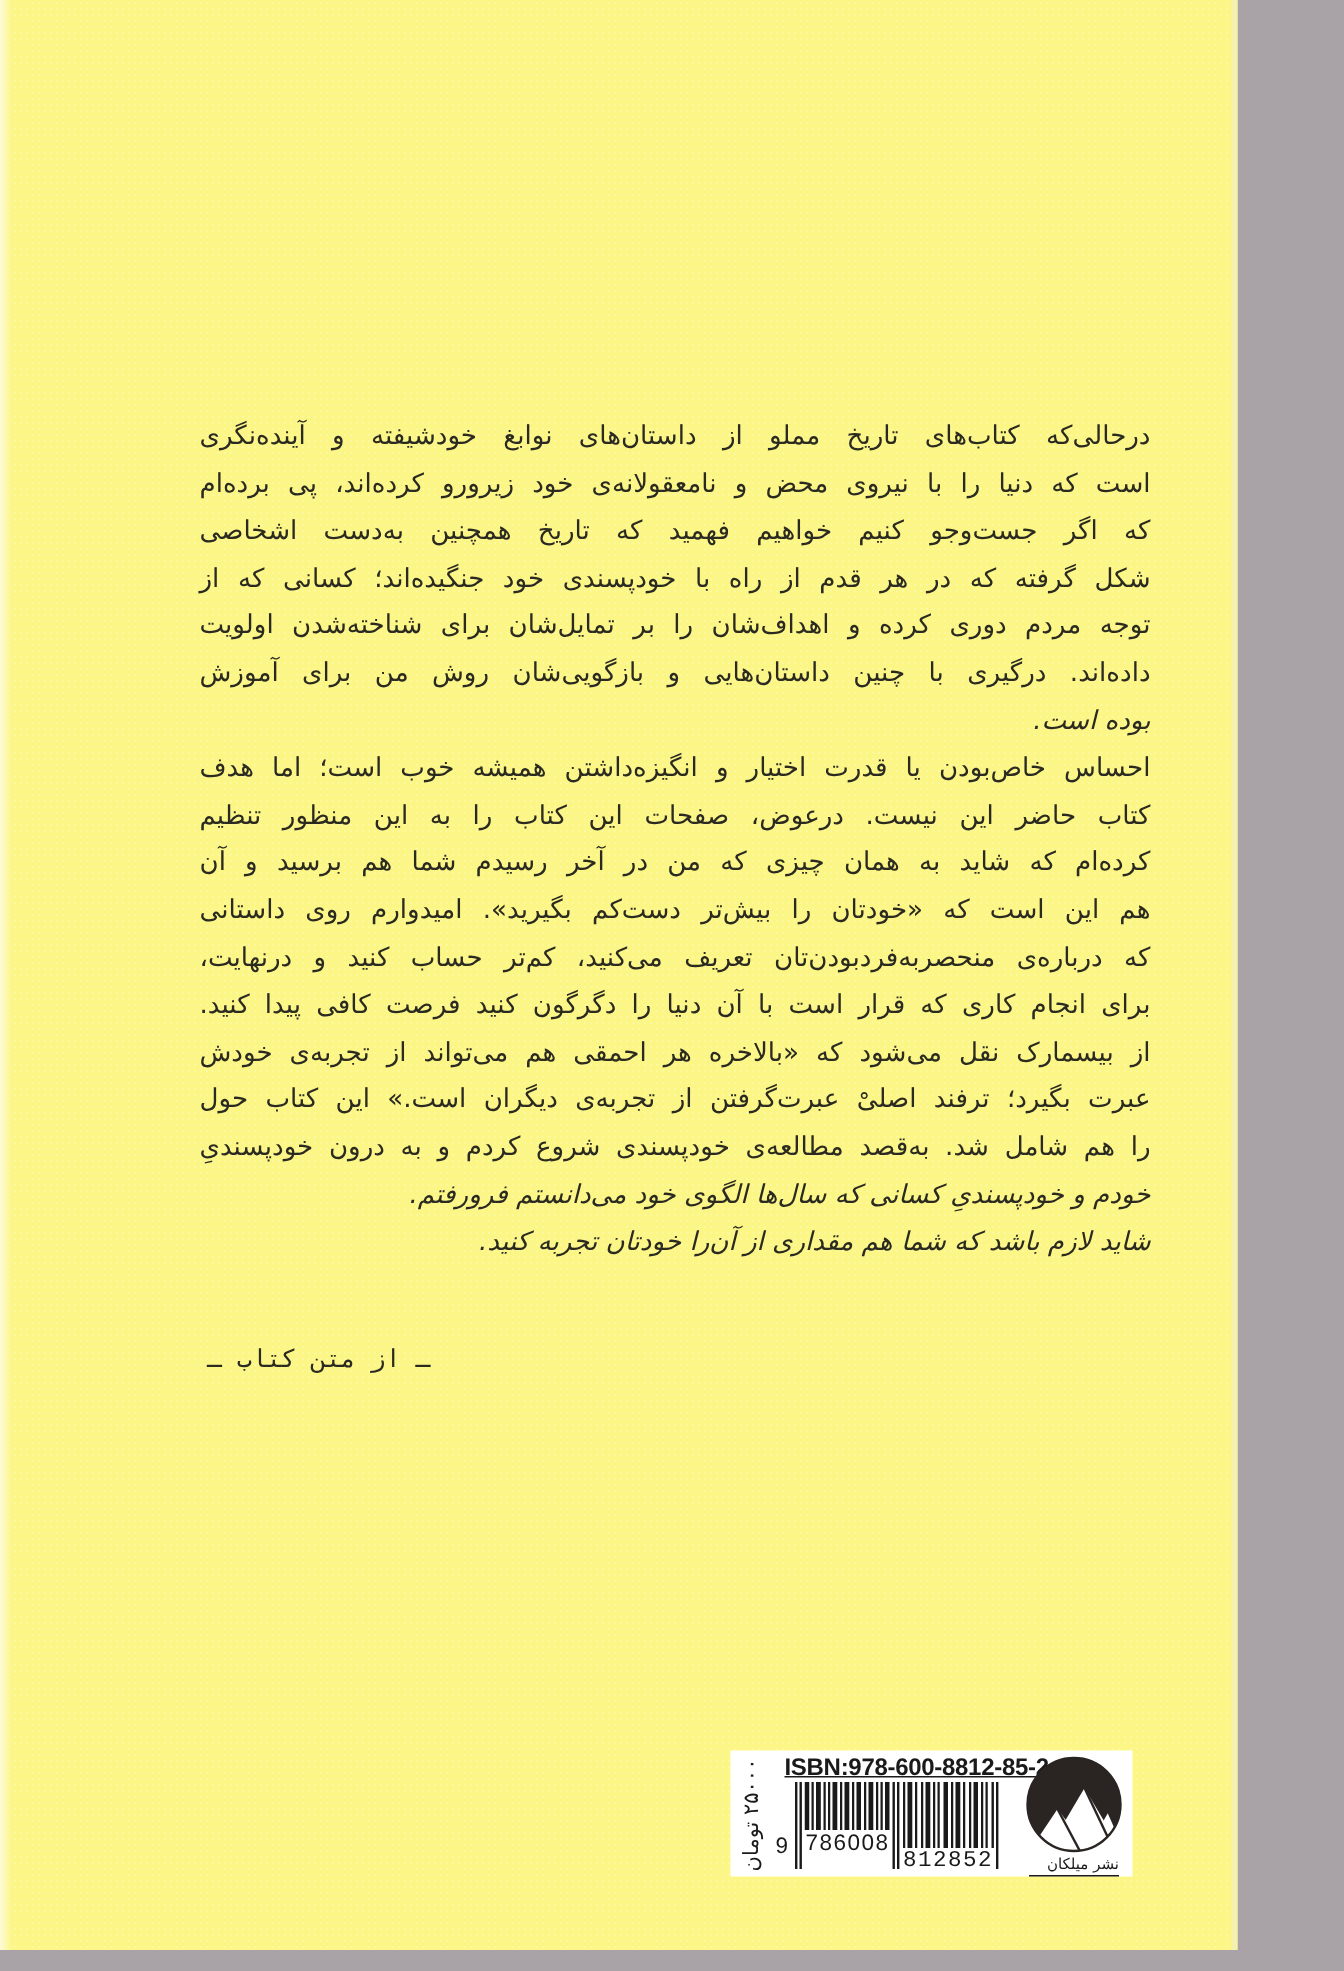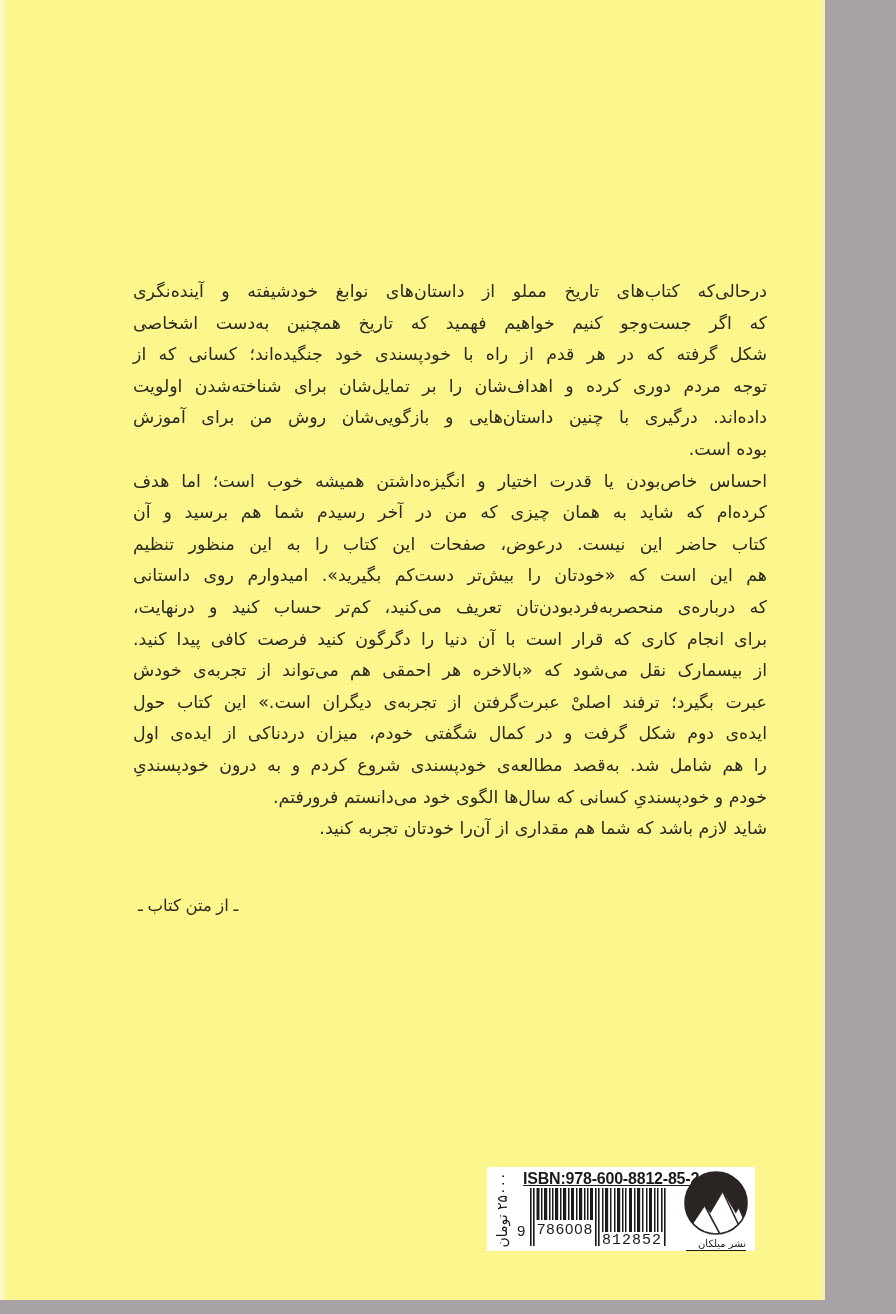--- a/index.html
+++ b/index.html
@@ -55,28 +55,29 @@
     .blurb .line {
       display: block;
       white-space: nowrap;
       text-align-last: justify;
       text-align: justify;
       height: 31.6px;
       overflow: visible;
     }
     .blurb .line.last {
       text-align-last: right;
+      font-style: italic;
     }
     .signature {
       position: absolute;
       left: 138px;
       top: 896px;
       direction: rtl;
       color: #2b2a20;
-      font-family: Liberation Sans, sans-serif;
+      font-family: Liberation Mono, monospace;
       font-size: 16.5px;
     }
     .label-box {
       position: absolute;
       left: 487px;
       top: 1167px;
       width: 268px;
       height: 84px;
       background: #ffffff;
     }
@@ -147,36 +148,36 @@
     }
   </style>
 </head>
 <body>
 
 <div class="cover">
 
   <div class="blurb">
 
     <span class="line">درحالی‌که کتاب‌های تاریخ مملو از داستان‌های نوابغ خودشیفته و آینده‌نگری</span>
+    <span class="line">است که دنیا را با نیروی محض و نامعقولانه‌ی خود زیرورو کرده‌اند، پی برده‌ام</span>
     <span class="line">که اگر جست‌وجو کنیم خواهیم فهمید که تاریخ همچنین به‌دست اشخاصی</span>
     <span class="line">شکل گرفته که در هر قدم از راه با خودپسندی خود جنگیده‌اند؛ کسانی که از</span>
     <span class="line">توجه مردم دوری کرده و اهداف‌شان را بر تمایل‌شان برای شناخته‌شدن اولویت</span>
     <span class="line">داده‌اند. درگیری با چنین داستان‌هایی و بازگویی‌شان روش من برای آموزش</span>
     <span class="line last">بوده است.</span>
 
     <span class="line">احساس خاص‌بودن یا قدرت اختیار و انگیزه‌داشتن همیشه خوب است؛ اما هدف</span>
+    <span class="line">کتاب حاضر این نیست. درعوض، صفحات این کتاب را به این منظور تنظیم</span>
     <span class="line">کرده‌ام که شاید به همان چیزی که من در آخر رسیدم شما هم برسید و آن</span>
-    <span class="line">کتاب حاضر این نیست. درعوض، صفحات این کتاب را به این منظور تنظیم</span>
     <span class="line">هم این است که «خودتان را بیش‌تر دست‌کم بگیرید». امیدوارم روی داستانی</span>
     <span class="line">که درباره‌ی منحصربه‌فردبودن‌تان تعریف می‌کنید، کم‌تر حساب کنید و درنهایت،</span>
     <span class="line">برای انجام کاری که قرار است با آن دنیا را دگرگون کنید فرصت کافی پیدا کنید.</span>
 
     <span class="line">از بیسمارک نقل می‌شود که «بالاخره هر احمقی هم می‌تواند از تجربه‌ی خودش</span>
     <span class="line">عبرت بگیرد؛ ترفند اصلیْ عبرت‌گرفتن از تجربه‌ی دیگران است.» این کتاب حول</span>
-    <span class="line">ایده‌ی دوم شکل گرفت و در کمال شگفتی خودم، میزان دردناکی از ایده‌ی اول</span>
     <span class="line">را هم شامل شد. به‌قصد مطالعه‌ی خودپسندی شروع کردم و به درون خودپسندیِ</span>
     <span class="line last">خودم و خودپسندیِ کسانی که سال‌ها الگوی خود می‌دانستم فرورفتم.</span>
     <span class="line last">شاید لازم باشد که شما هم مقداری از آن‌را خودتان تجربه کنید.</span>
   </div>
 
   <div class="signature">ـ از متن کتاب ـ</div>
 
   <div class="label-box"></div>
 
   <div class="price">

